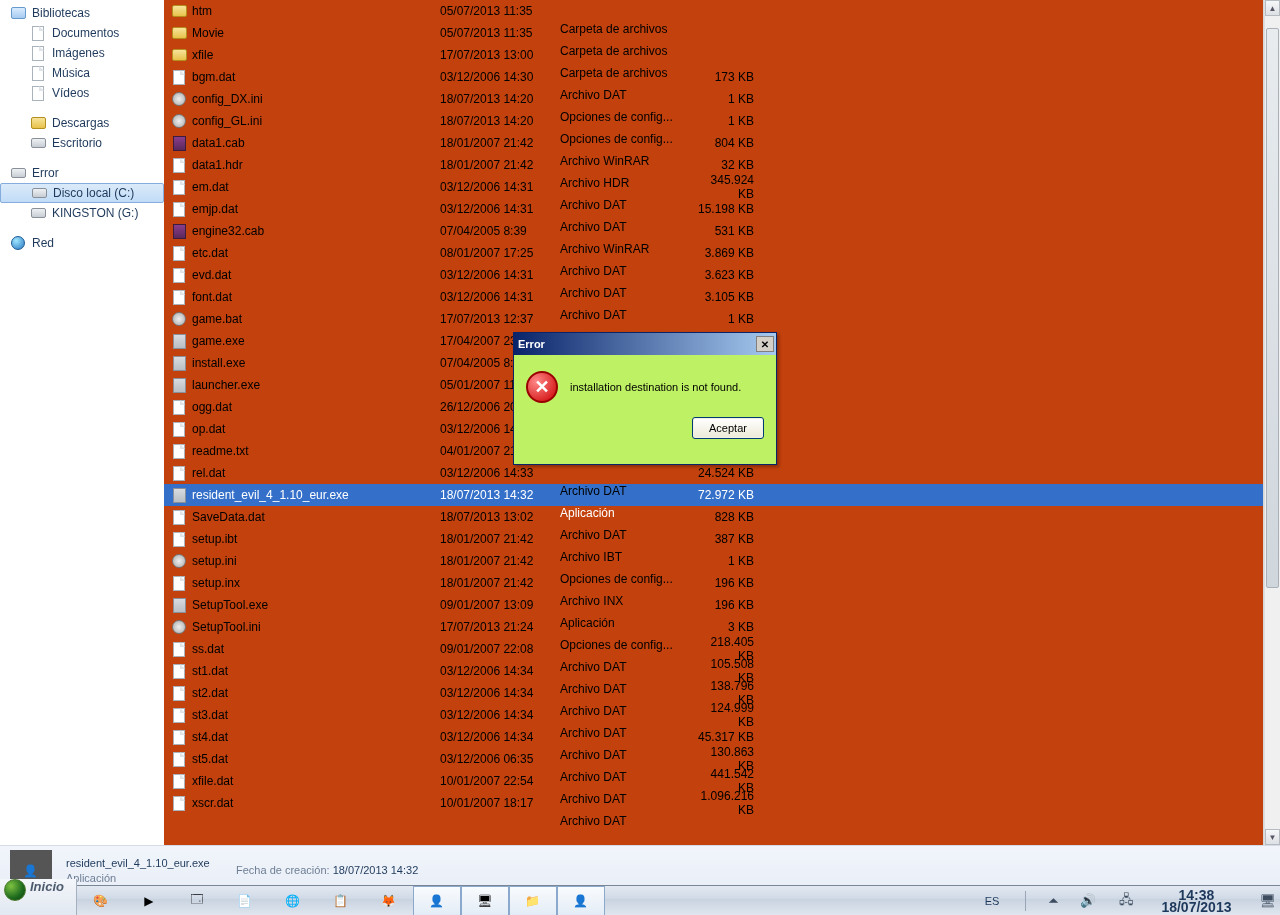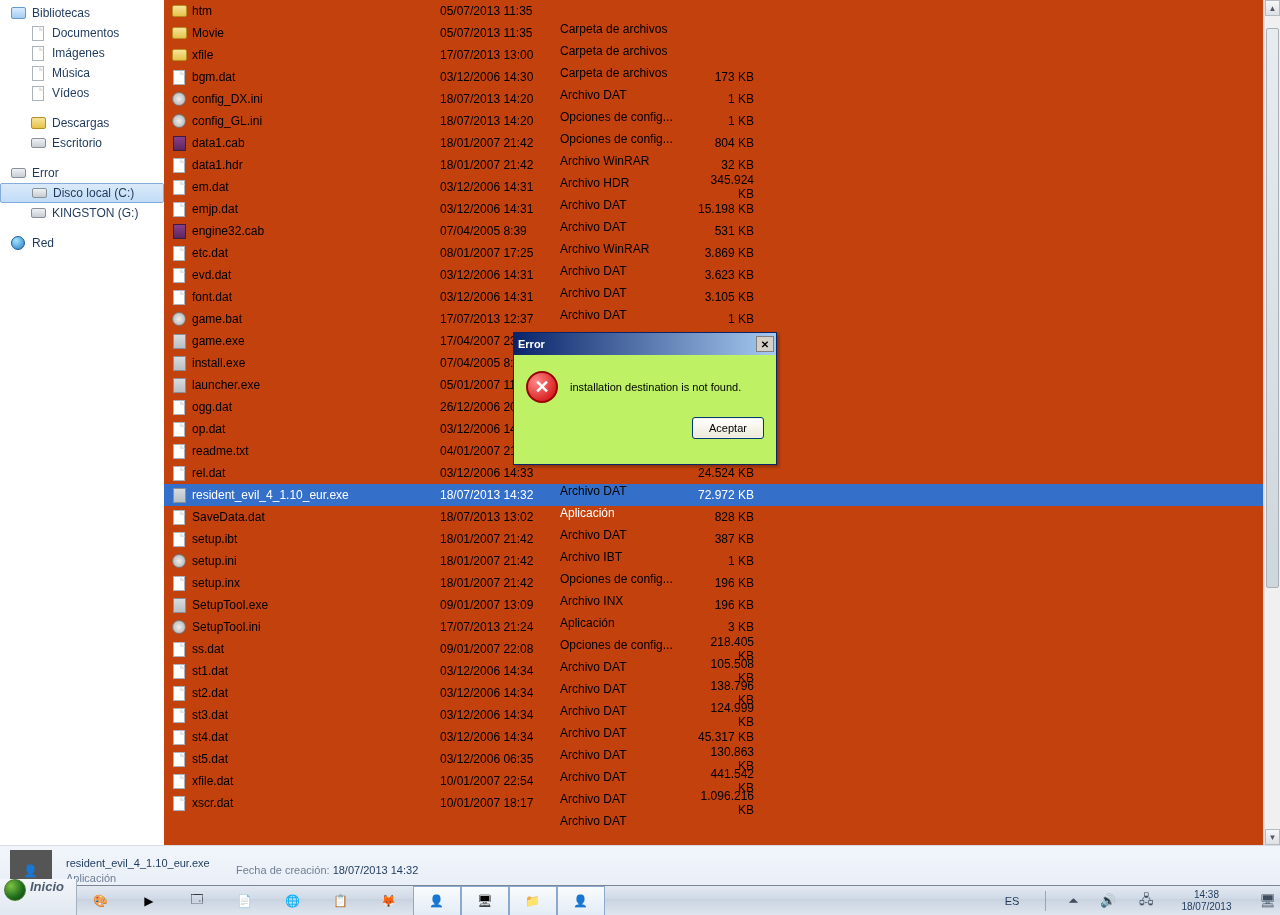--- a/index.html
+++ b/index.html
@@ -86,21 +86,21 @@
 }
 .start-orb { width:22px; height:22px; border-radius:50%; background:radial-gradient(circle at 30% 30%,#7fc241,#1e6b1e 60%,#0d3d0d); margin-right:4px; border:1px solid #4c7a2e;}
 .start-text { font-style:italic; font-weight:bold; color:#4c5a6e; font-size:13px;}
 .task-items { display:flex; align-items:center; gap:0; }
 .task-item { width:48px; height:30px; display:flex; align-items:center; justify-content:center; border-right:0px solid #b5c0cf;}
 .task-item.active { background:linear-gradient(#f9fbfd,#e3ecf6); border:1px solid #8aa9cd; }
 .tray { margin-left:auto; display:flex; align-items:center; height:30px; padding:0 4px; gap:22px;justify-content:space-between; }
 .tray-lang { font-size:11px; color:#1e395b; padding:0 4px;}
 .tray-sep { width:1px; height:20px; background:#9aa6b5; }
 .tray-icon { font-size:13px; color:#3d4c5e; }
-.tray-clock { font-size:10px; text-align:center; color:#1e395b; line-height:12px; padding:0 6px;}
+.tray-clock { font-size:14px; text-align:center; color:#1e395b; line-height:12px; padding:0 6px;font-weight:bold;}
 
 .scrollbar-v {
   position:absolute; top:0; right:0; width:16px; height:845px;
   background:#f0f0f0; border-left:1px solid #dedede;
 }
 .sb-btn { height:16px; background:linear-gradient(#f6f7f9,#dde0e4); border:1px solid #b6bbc1; display:flex;align-items:center;justify-content:center;font-size:8px;color:#556;}
 .sb-thumb { position:absolute; left:1px; right:1px; background:linear-gradient(#e8ecef,#cfd6dc); border:1px solid #a9b0b8; border-radius:2px;}
 
 .error-dialog {
   position:absolute;

